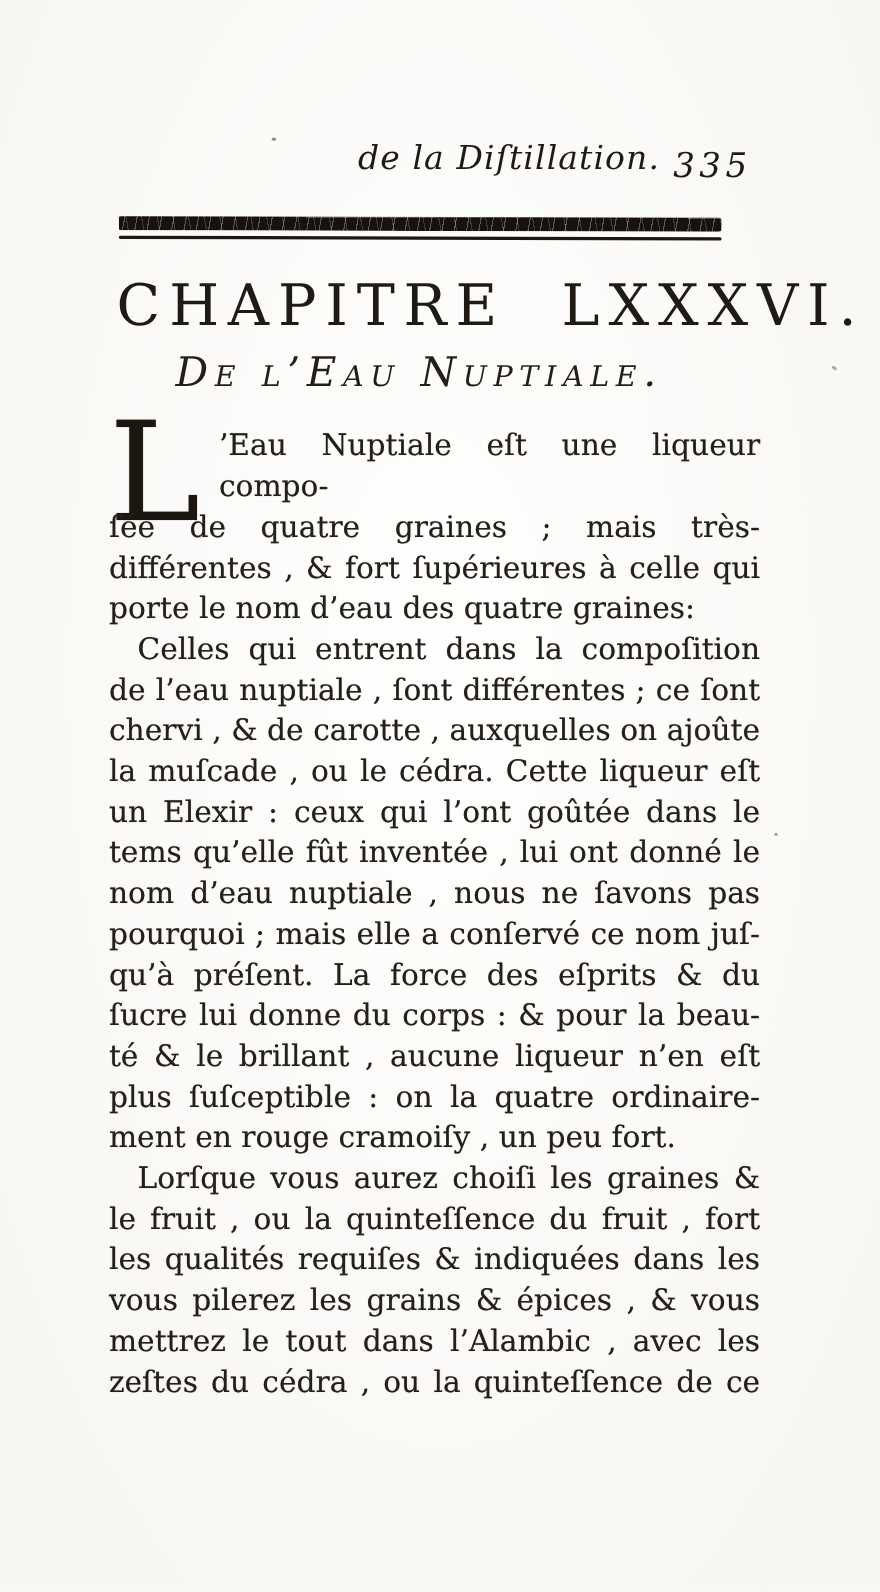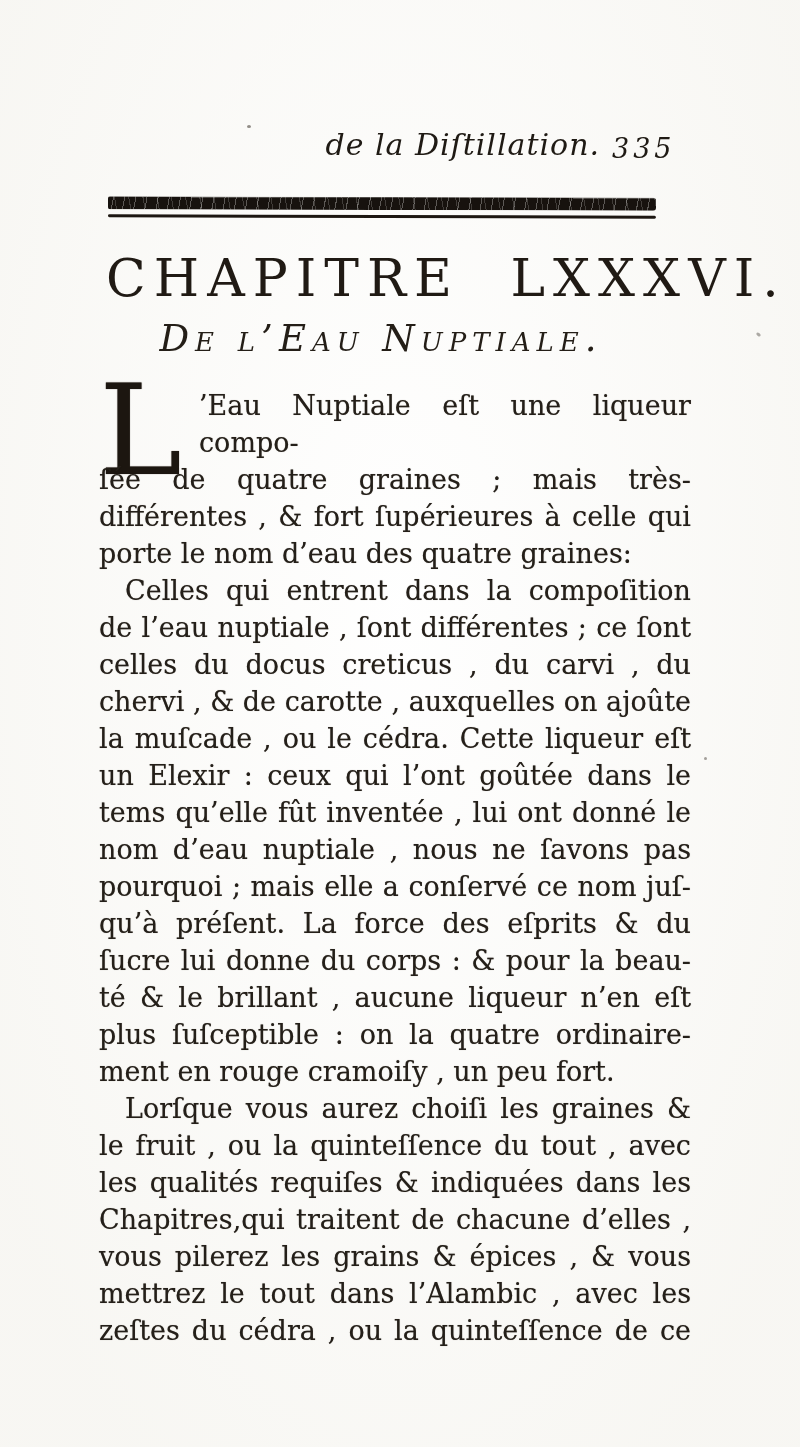--- a/index.html
+++ b/index.html
@@ -13,21 +13,21 @@
     overflow:hidden;
   }
   
   .rh-title {
     position:absolute; top:127px; left:140px; width:460px;
     text-align:right; font-style:italic; font-size:30px; letter-spacing:1px;
     color:#1f1a14;
   }
   .rh-num {
     position:absolute; top:133px; left:612px;
-    font-style:italic; font-size:27px; letter-spacing:4px; color:#1f1a14;
+    font-style:italic; font-size:31px; letter-spacing:4px; color:#1f1a14;
   }
   
   .rule-wrap { position:absolute; top:197px; left:108px; width:548px; transform:rotate(0.15deg); }
   .rule-thick {
     height:13px; border-radius:2px 3px 3px 2px;
     background-color:#17120e;
     background-image:
       repeating-linear-gradient(100deg, rgba(252,252,250,0) 0 5px, rgba(252,252,250,0.30) 5px 6px, rgba(252,252,250,0) 6px 11px),
       repeating-linear-gradient(80deg, rgba(252,252,250,0) 0 8px, rgba(252,252,250,0.18) 8px 9px, rgba(252,252,250,0) 9px 14px),
       linear-gradient(180deg, rgba(252,252,250,0.25) 0 1px, rgba(0,0,0,0) 1px);
@@ -85,38 +85,36 @@
       <p class="para">
         <span class="dropcap">L</span>
         <span class="line">’Eau Nuptiale eſt une liqueur compo-</span>
         <span class="line">ſée de quatre graines ; mais très-</span>
         <span class="line">différentes , &amp; fort ſupérieures à celle qui</span>
         <span class="line last">porte le nom d’eau des quatre graines:</span>
       </p>
       <p class="para">
         <span class="line first-indent">Celles qui entrent dans la compoſition</span>
         <span class="line">de l’eau nuptiale , ſont différentes ; ce ſont</span>
-        <span class="line">celles du docus creticus , du carvi , du</span>
         <span class="line">chervi , &amp; de carotte , auxquelles on ajoûte</span>
         <span class="line">la muſcade , ou le cédra. Cette liqueur eſt</span>
         <span class="line">un Elexir : ceux qui l’ont goûtée dans le</span>
         <span class="line">tems qu’elle fût inventée , lui ont donné le</span>
         <span class="line">nom d’eau nuptiale , nous ne ſavons pas</span>
         <span class="line">pourquoi ; mais elle a conſervé ce nom juſ-</span>
         <span class="line">qu’à préſent. La force des eſprits &amp; du</span>
         <span class="line">ſucre lui donne du corps : &amp; pour la beau-</span>
         <span class="line">té &amp; le brillant , aucune liqueur n’en eſt</span>
         <span class="line">plus ſuſceptible : on la quatre ordinaire-</span>
         <span class="line last">ment en rouge cramoiſy , un peu fort.</span>
       </p>
       <p class="para">
         <span class="line first-indent">Lorſque vous aurez choiſi les graines &amp;</span>
-        <span class="line">le fruit , ou la  quinteſſence du tout ,  avec</span>
+        <span class="line">le fruit , ou la  quinteſſence du fruit ,  fort</span>
         <span class="line">les qualités requiſes &amp; indiquées dans les</span>
-        <span class="line">Chapitres,qui traitent de chacune d’elles ,</span>
         <span class="line">vous pilerez les grains &amp; épices , &amp; vous</span>
         <span class="line">mettrez le tout dans l’Alambic , avec les</span>
         <span class="line">zeſtes du cédra , ou la quinteſſence de ce</span>
       </p>
     </div>
 
   <span class="speck s1"></span>
   <span class="speck s2"></span>
   <span class="speck s3"></span>
 </div>

